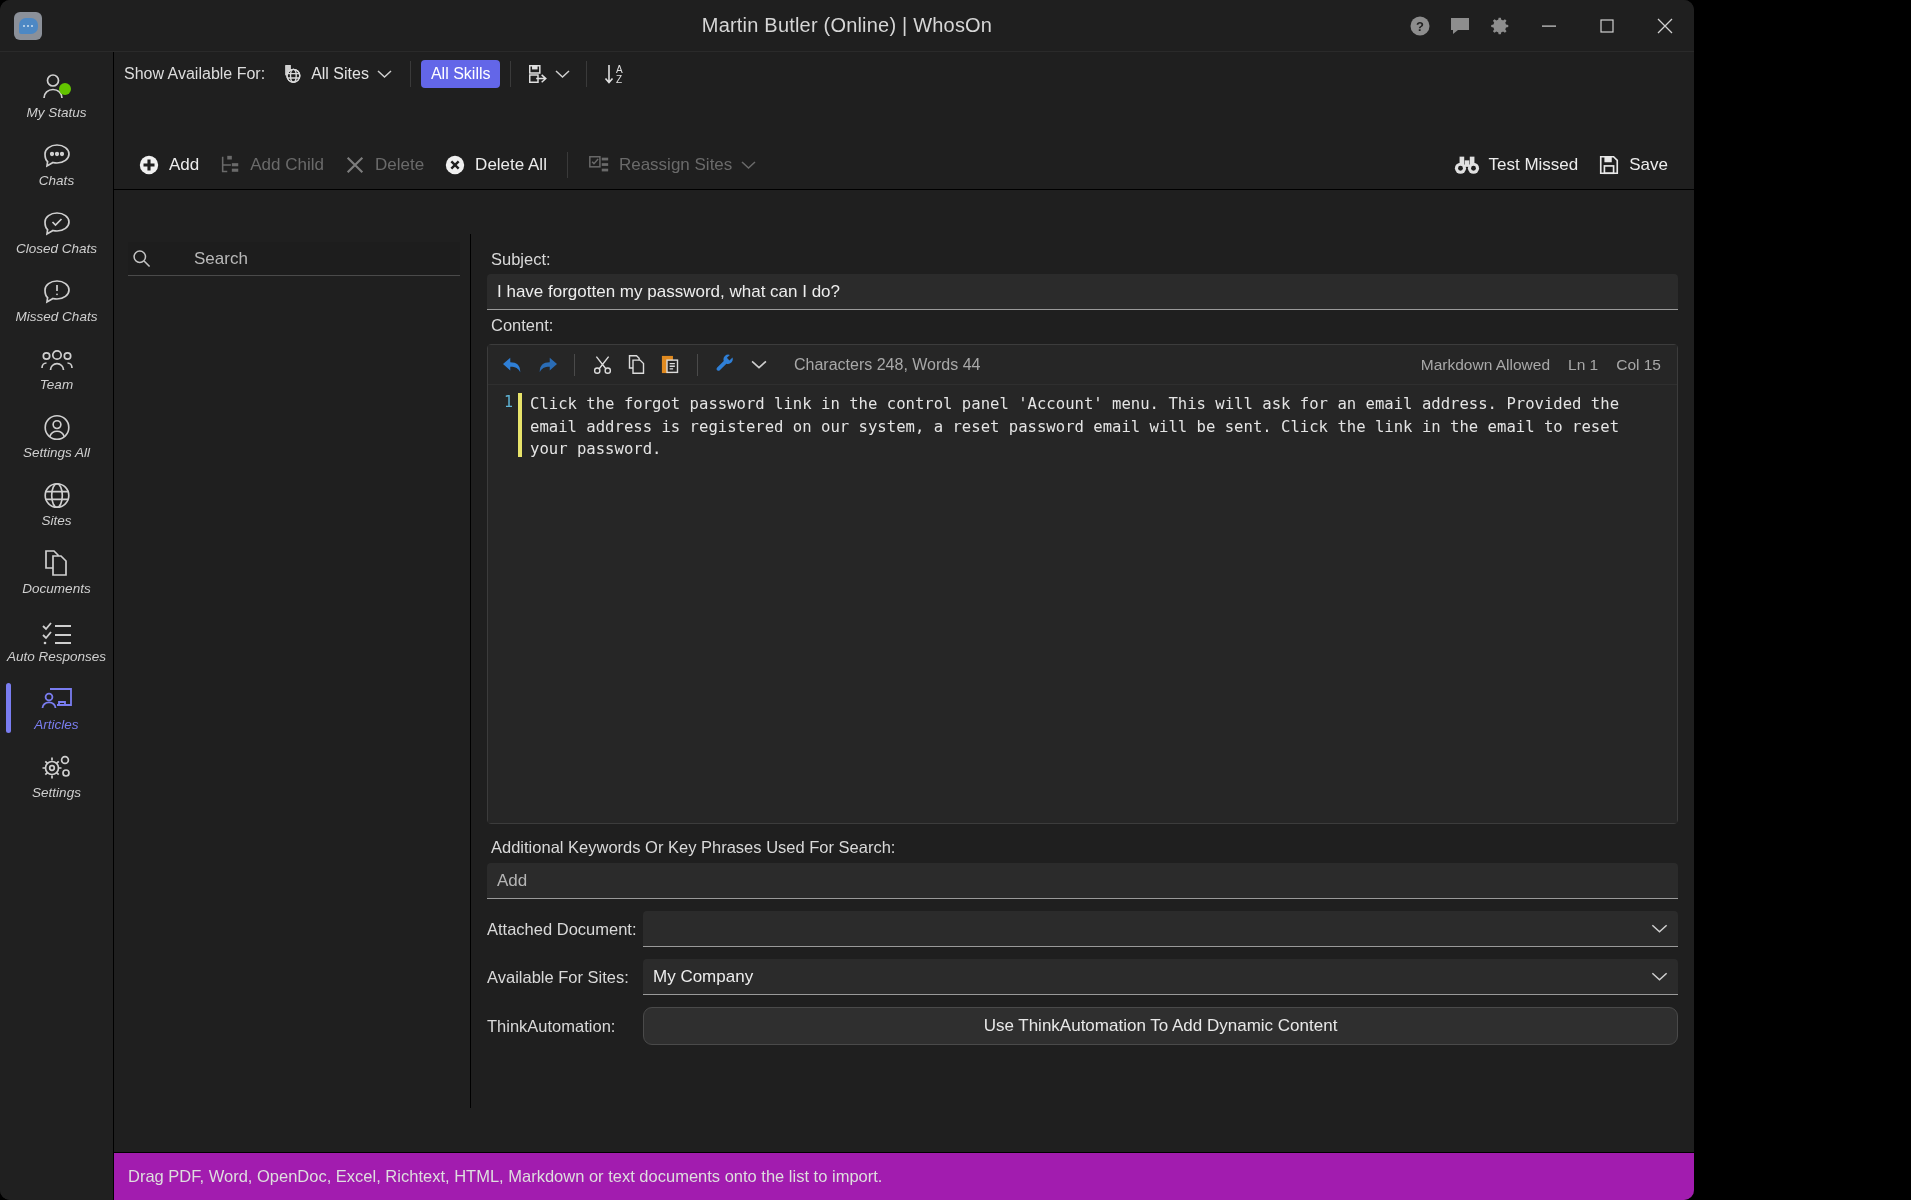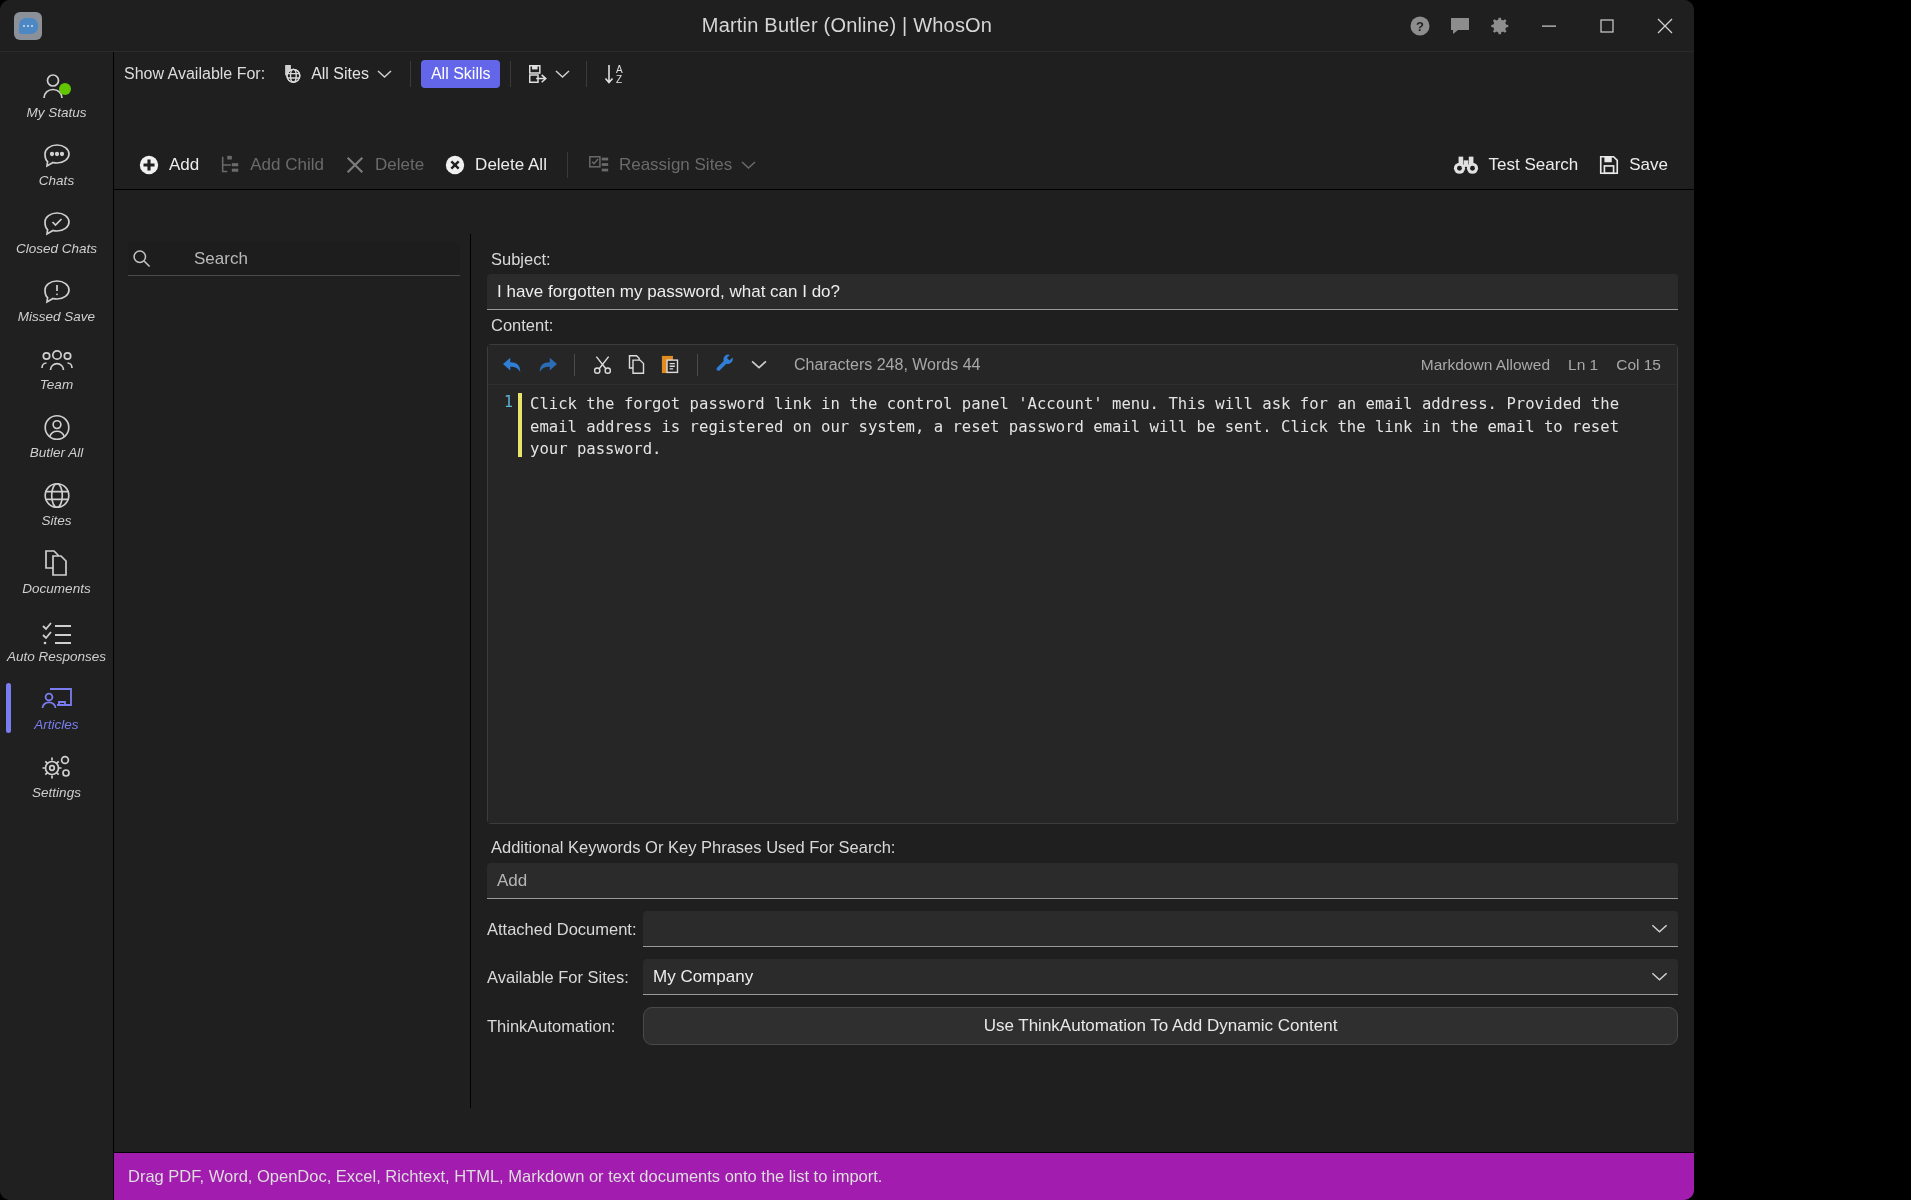--- a/index.html
+++ b/index.html
@@ -306,21 +306,21 @@
       </div>
 
       <div class="nav-item">
         <div class="nav-ico">
           <svg width="30" height="28" viewBox="0 0 30 28" fill="none" stroke="#cfcfcf" stroke-width="1.7">
             <path d="M15 3c6.6 0 12 4 12 9s-5.4 9-12 9c-1.4 0-2.8-.2-4-.5L5 24l.6-4.4C3.4 17.9 3 15.6 3 12c0-5 5.4-9 12-9z"></path>
             <path d="M15 7v6"></path>
               <circle cx="15" cy="16.3" r=".9" fill="#cfcfcf" stroke="none"></circle>
           </svg>
         </div>
-        <div class="nav-label">Missed Save</div>
+        <div class="nav-label">Missed Chats</div>
       </div>
 
       <div class="nav-item">
         <div class="nav-ico">
           <svg width="34" height="26" viewBox="0 0 34 26" fill="none" stroke="#cfcfcf" stroke-width="1.7">
             <circle cx="17" cy="7" r="4.2"></circle>
               <circle cx="6.5" cy="8" r="3.2"></circle>
               <circle cx="27.5" cy="8" r="3.2"></circle>
             <path d="M10.5 22c0-3.6 2.9-6.3 6.5-6.3s6.5 2.7 6.5 6.3"></path>
             <path d="M2 20c0-3 2-5 4.5-5M32 20c0-3-2-5-4.5-5"></path>
@@ -330,21 +330,21 @@
       </div>
 
       <div class="nav-item">
         <div class="nav-ico">
           <svg width="30" height="29" viewBox="0 0 30 30" fill="none" stroke="#cfcfcf" stroke-width="1.7">
             <circle cx="15" cy="15" r="12.2"></circle>
               <circle cx="15" cy="12" r="4"></circle>
             <path d="M7.5 24.5c1.2-3.6 4-5.6 7.5-5.6s6.3 2 7.5 5.6"></path>
           </svg>
         </div>
-        <div class="nav-label">Butler All</div>
+        <div class="nav-label">Settings All</div>
       </div>
 
       <div class="nav-item">
         <div class="nav-ico">
           <svg width="30" height="29" viewBox="0 0 30 30" fill="none" stroke="#cfcfcf" stroke-width="1.7">
             <circle cx="15" cy="15" r="12.2"></circle>
               <ellipse cx="15" cy="15" rx="5.5" ry="12.2"></ellipse>
             <path d="M3.2 11h23.6M3.2 19h23.6"></path>
           </svg>
         </div>
@@ -528,21 +528,21 @@
             <svg width="26" height="22" viewBox="0 0 28 22" fill="#e0e0e0">
               <path d="M6 2h5v8H6z"></path>
                 <path d="M17 2h5v8h-5z"></path>
               <circle cx="7" cy="14.5" r="6"></circle>
                 <circle cx="21" cy="14.5" r="6"></circle>
               <rect x="11.5" y="6" width="5" height="7"></rect>
               <circle cx="7" cy="14.5" r="2.6" fill="#1f1f1f"></circle>
                 <circle cx="21" cy="14.5" r="2.6" fill="#1f1f1f"></circle>
             </svg>
           </span>
-          <span>Test Search</span>
+          <span>Test Missed</span>
         </div>
 
         <div class="cmd" style="margin-right:16px;">
           <span class="ic">
             <svg width="22" height="22" viewBox="0 0 24 24" fill="none" stroke="#e8e8e8" stroke-width="1.8">
               <path d="M3 3h14l4 4v14H3z"></path>
                 <rect x="7" y="3" width="8" height="6" fill="#e8e8e8" stroke="none"></rect>
               <rect x="7" y="13" width="10" height="8" fill="none"></rect>
             </svg>
           </span>

